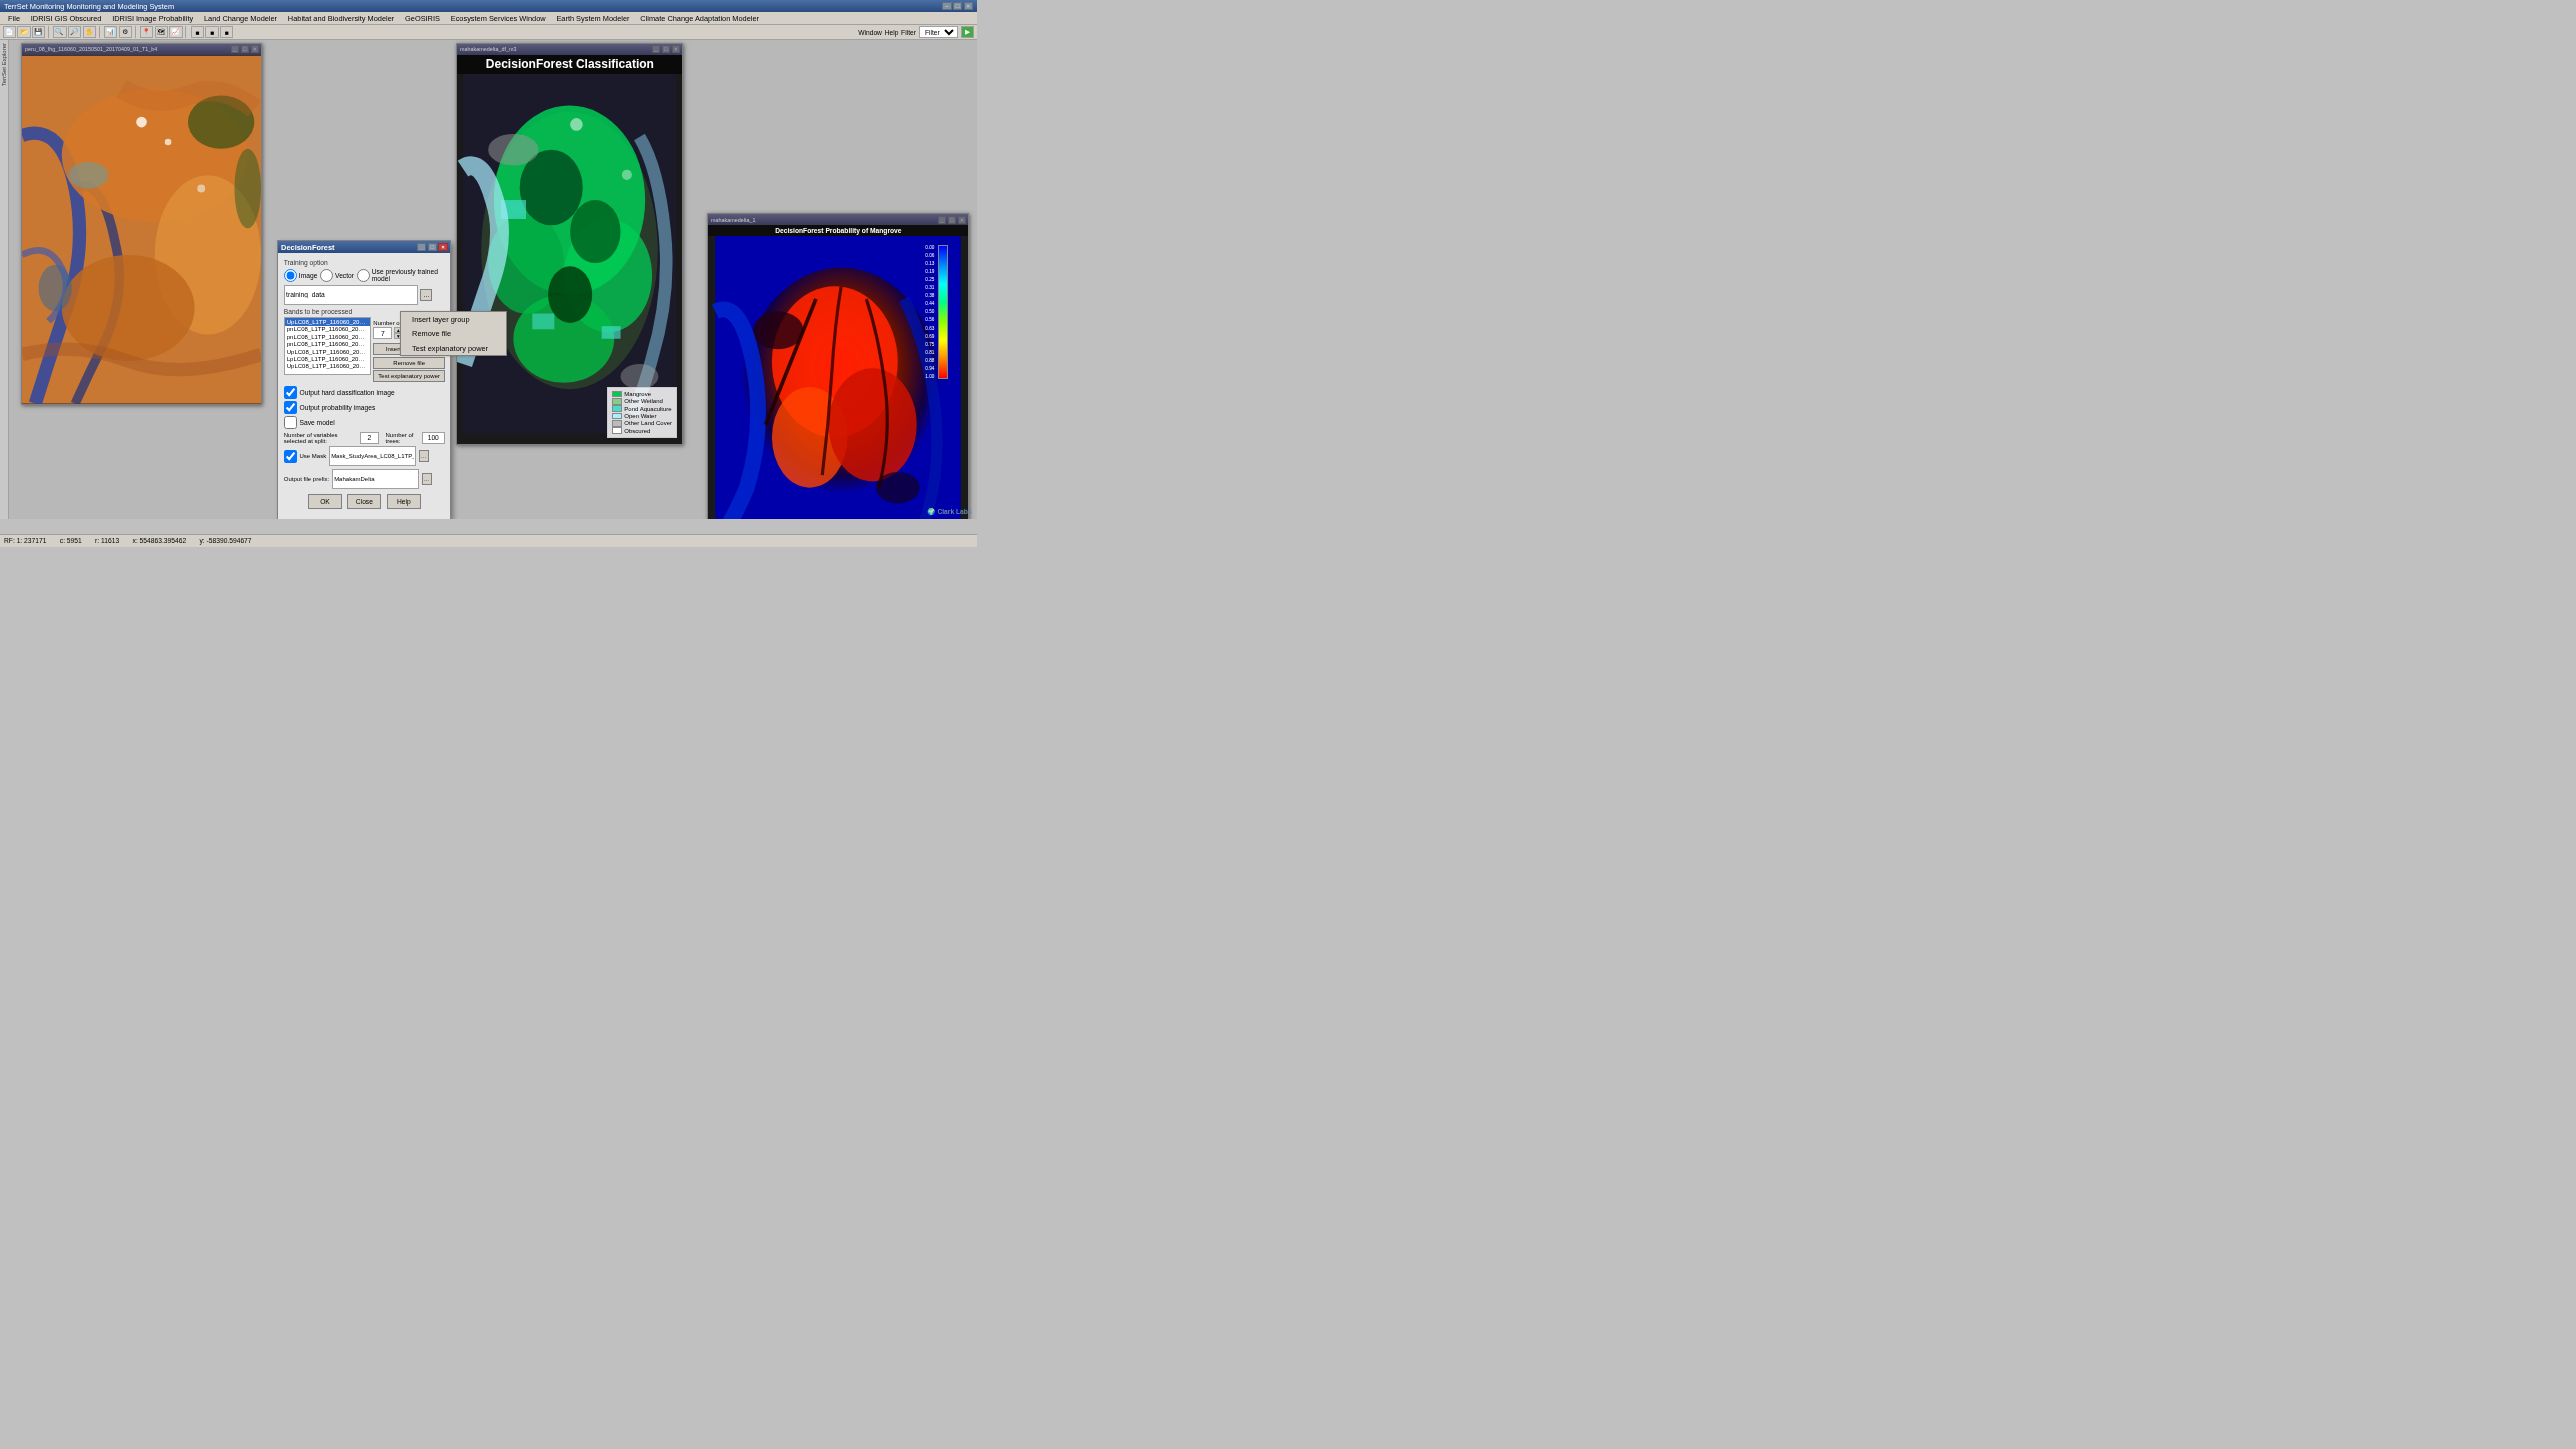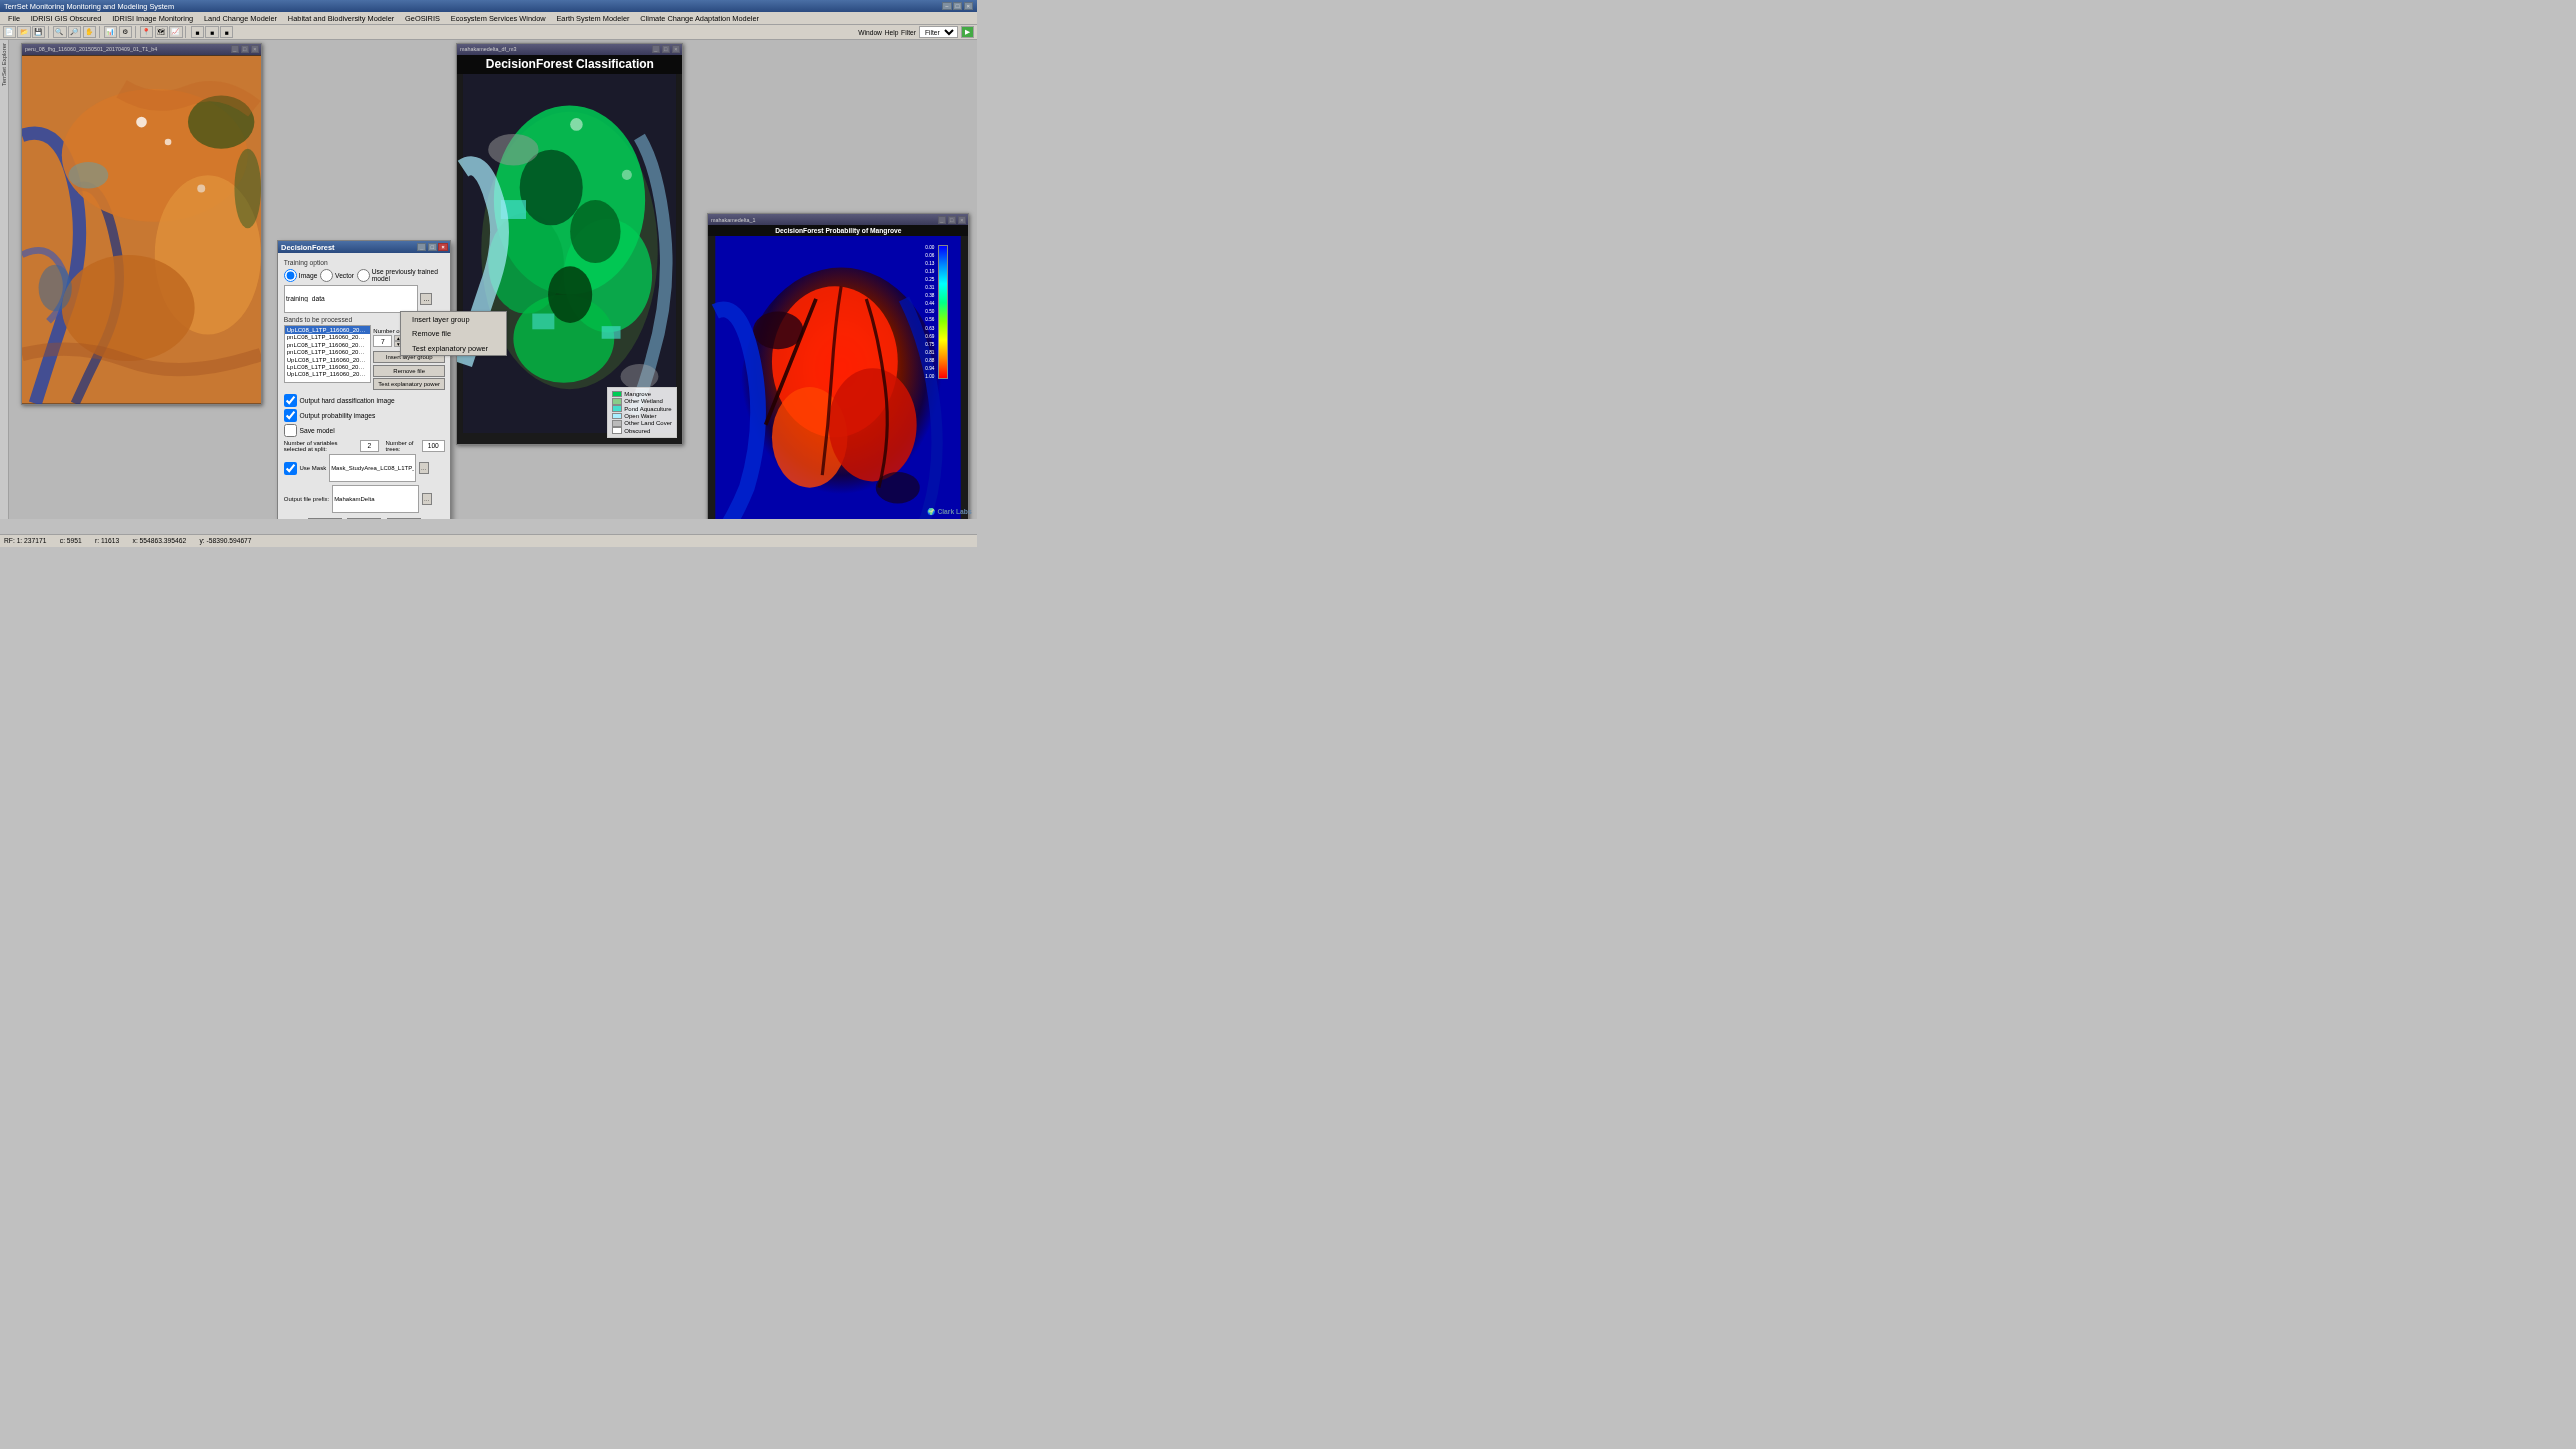--- a/index.html
+++ b/index.html
@@ -207,21 +207,21 @@
       gap: 2.7px;
     }
     .radio-label {
       display: flex;
       align-items: center;
       gap: 2px;
       font-size: 6.7px;
       cursor: pointer;
     }
     .text-input {
-      height: 28px;
+      height: 20px;
       border: 0.7px solid #a0a0a0;
       background: white;
       font-size: 6.7px;
       padding: 0 1.3px;
     }
     .listbox {
       background: white;
       border: 0.7px solid #a0a0a0;
       overflow-y: auto;
       font-size: 6px;
@@ -373,21 +373,21 @@
   <div class="title-bar-buttons">
     <div class="title-btn">−</div>
     <div class="title-btn">□</div>
     <div class="title-btn">×</div>
   </div>
 </div>
 
 <div class="menu-bar">
   <span class="menu-item">File</span>
   <span class="menu-item">IDRISI GIS Obscured</span>
-  <span class="menu-item">IDRISI Image Monitoring</span>
+  <span class="menu-item">IDRISI Image Probability</span>
   <span class="menu-item">Land Change Modeler</span>
   <span class="menu-item">Habitat and Biodiversity Modeler</span>
   <span class="menu-item">GeOSIRIS</span>
   <span class="menu-item">Ecosystem Services Window</span>
   <span class="menu-item">Earth System Modeler</span>
   <span class="menu-item">Climate Change Adaptation Modeler</span>
 </div>
 
 <div class="toolbar2">
   <div class="tb-btn">📄</div>

